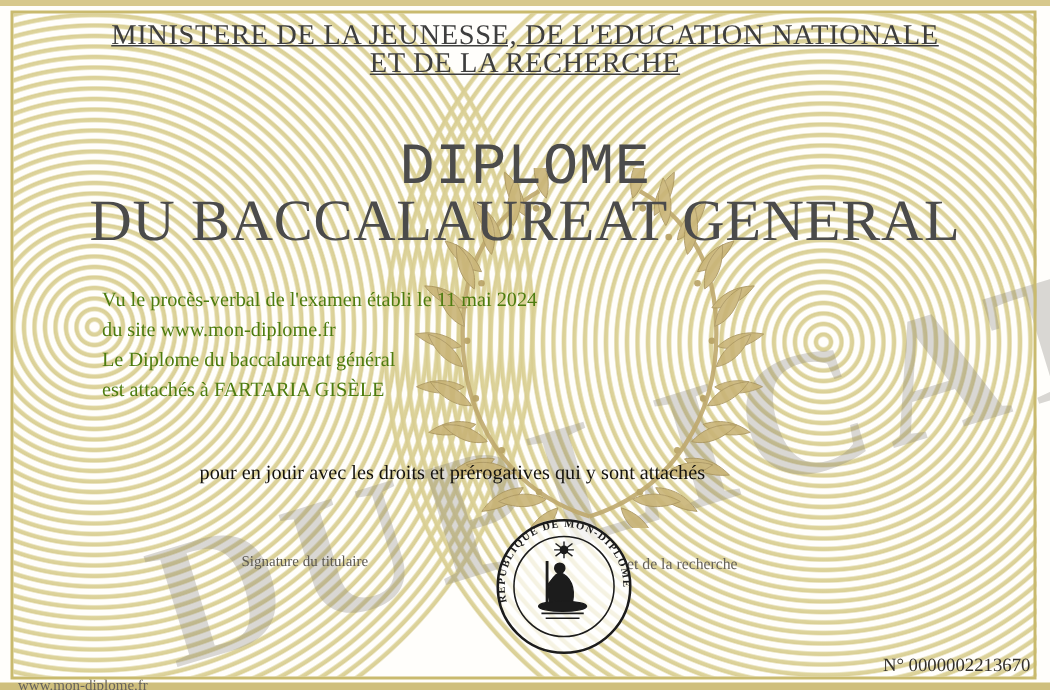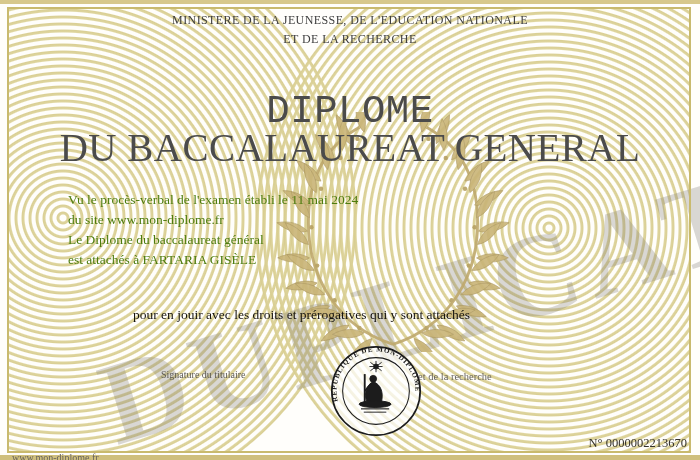--- a/index.html
+++ b/index.html
@@ -18,21 +18,21 @@
   .bg-rings{position:absolute;left:9px;top:9px;width:682px;height:442px;z-index:1;}
   
   .watermark{
     position:absolute;left:105px;top:340px;z-index:2;
     font-size:118px;font-weight:bold;letter-spacing:8px;white-space:nowrap;
     color:rgba(128,126,120,0.30);
     transform:rotate(-17deg);transform-origin:left center;
   }
   .wreath{position:absolute;left:248px;top:112px;width:290px;height:240px;z-index:3;}
   .txt{position:absolute;z-index:5;}
-  .header-line{left:0;right:0;text-align:center;font-size:12px;color:#3e3e3e;letter-spacing:.4px;}
+  .header-line{left:0;right:0;text-align:center;font-size:19px;color:#3e3e3e;letter-spacing:.4px;text-decoration:underline;}
   .hdr1{top:13px;}
   .hdr2{top:32px;}
   .title-line{left:0;right:0;text-align:center;font-size:39px;color:#4b4b4b;letter-spacing:.5px;line-height:38px;}
   .ttl1{top:93px;font-family:Liberation Mono, monospace;}
   .ttl2{top:129px;text-align:center;}
   .body-block{left:68px;top:190px;font-size:13.5px;line-height:20px;color:#4d7c0f;}
   .grant-line{left:113px;top:307px;font-size:13.5px;color:#15130f;margin-left:20px;}
   .signature-label{left:161px;top:369px;font-size:10px;color:#5d5a52;}
   .ministry-block{left:418px;top:366px;font-size:10.5px;line-height:21px;color:#66625a;}
   .website{left:12px;top:452px;font-size:10px;color:#67635b;}

